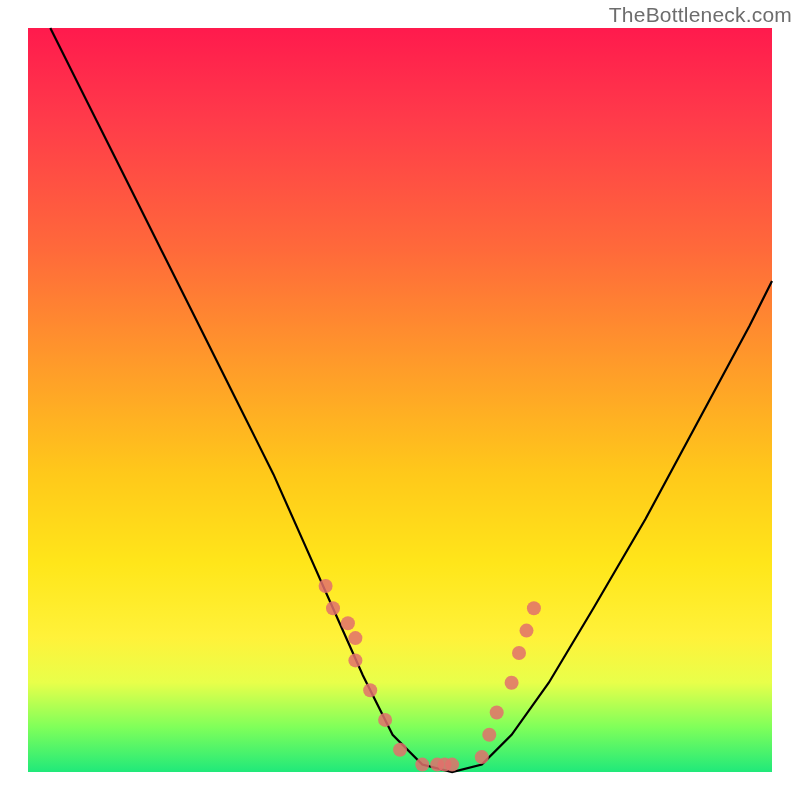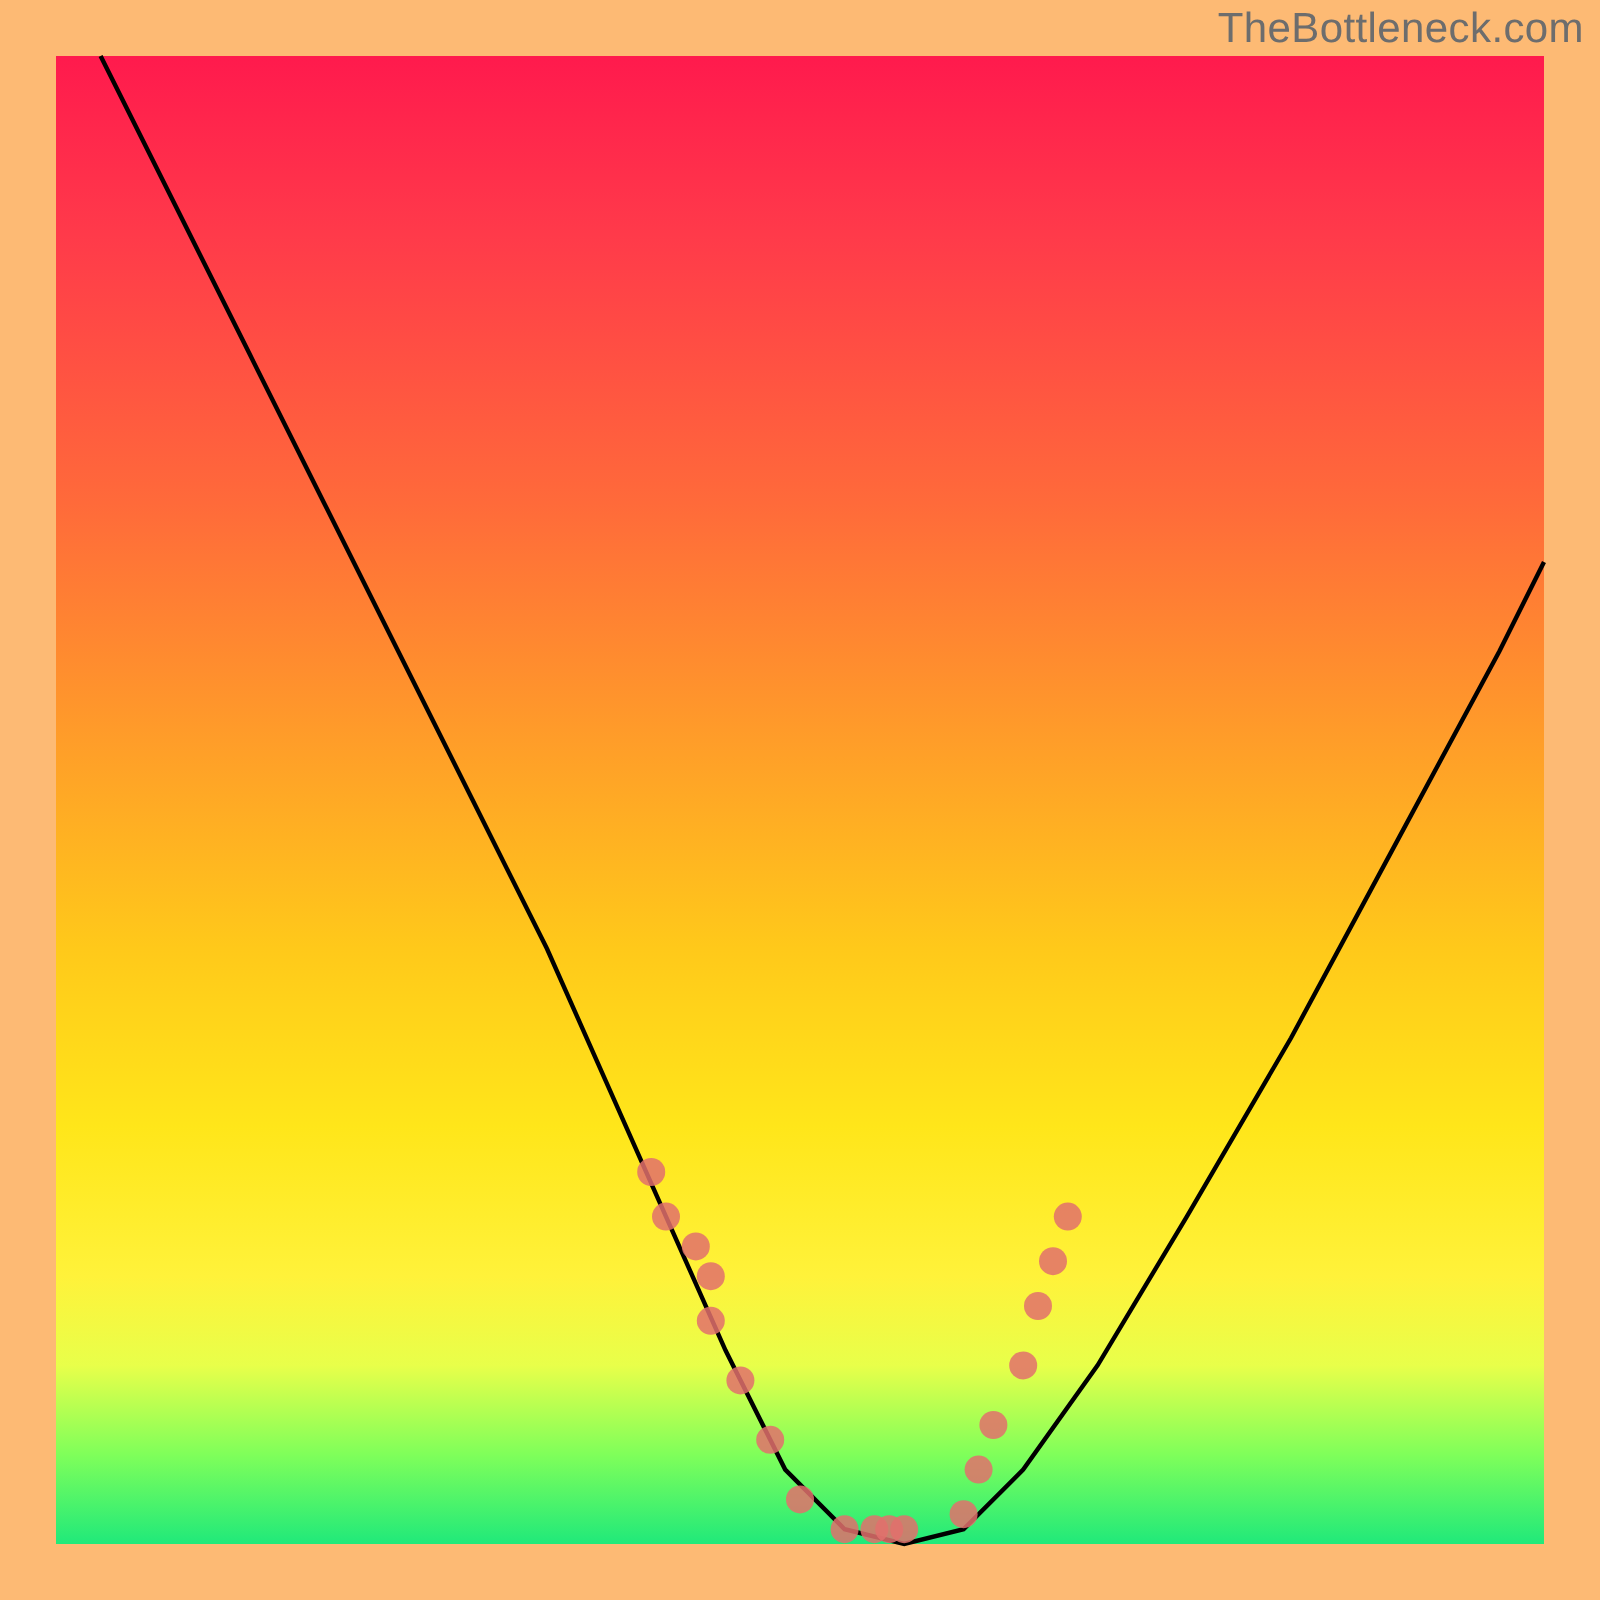--- a/index.html
+++ b/index.html
@@ -10,21 +10,21 @@
     overflow: hidden;
     background: #000;
     font-family: Arial, Helvetica, sans-serif;
   }
   .frame {
     position: absolute;
     left: 0;
     top: 0;
     width: 800px;
     height: 800px;
-    background: #fdba74;
+    background: #ffffff;
     text-align: center;
   }
   .plot {
     position: absolute;
     left: 28px;
     top: 28px;
     width: 744px;
     height: 744px;
     
     background: linear-gradient(

